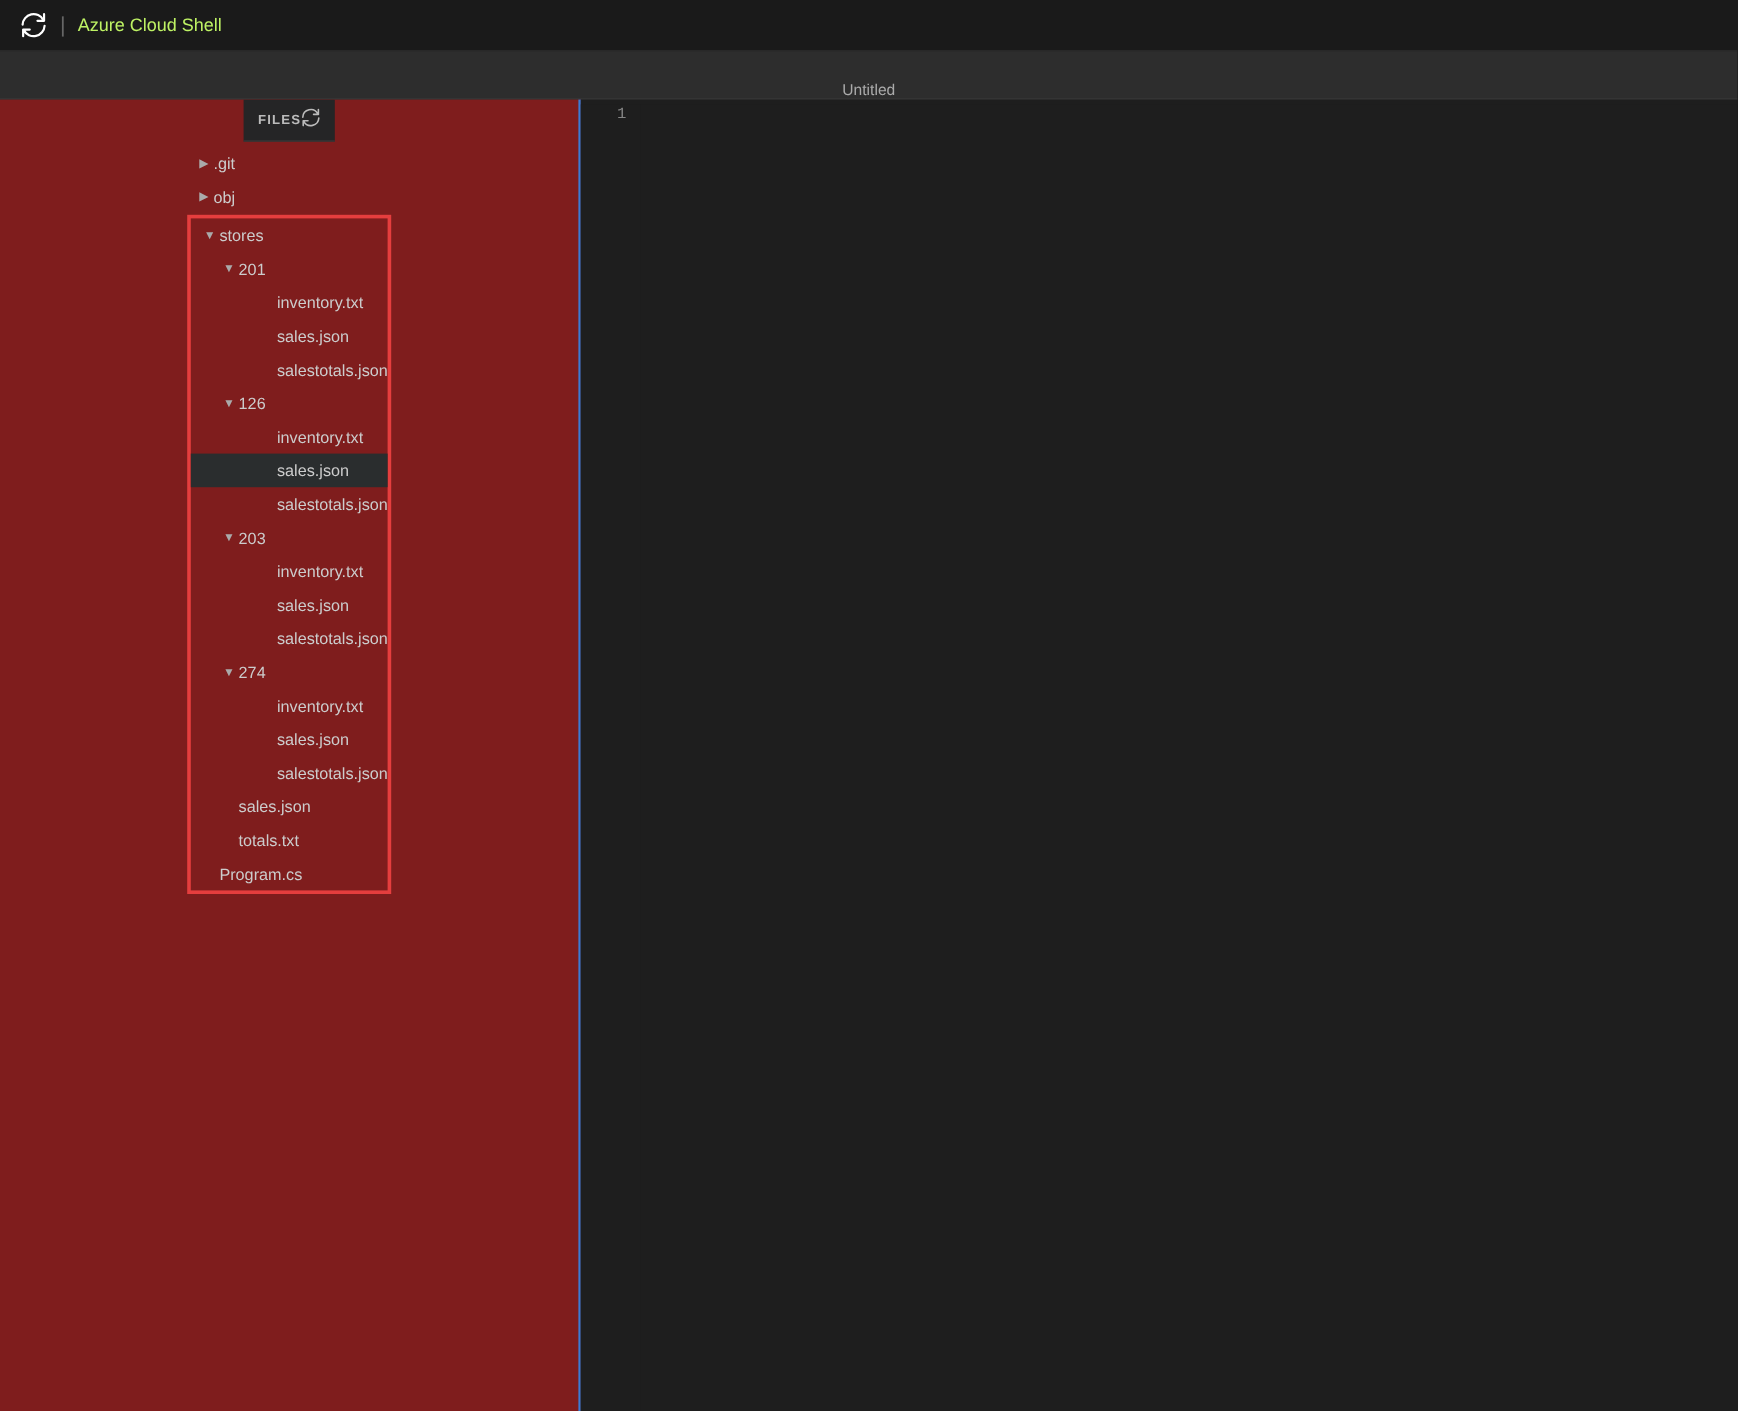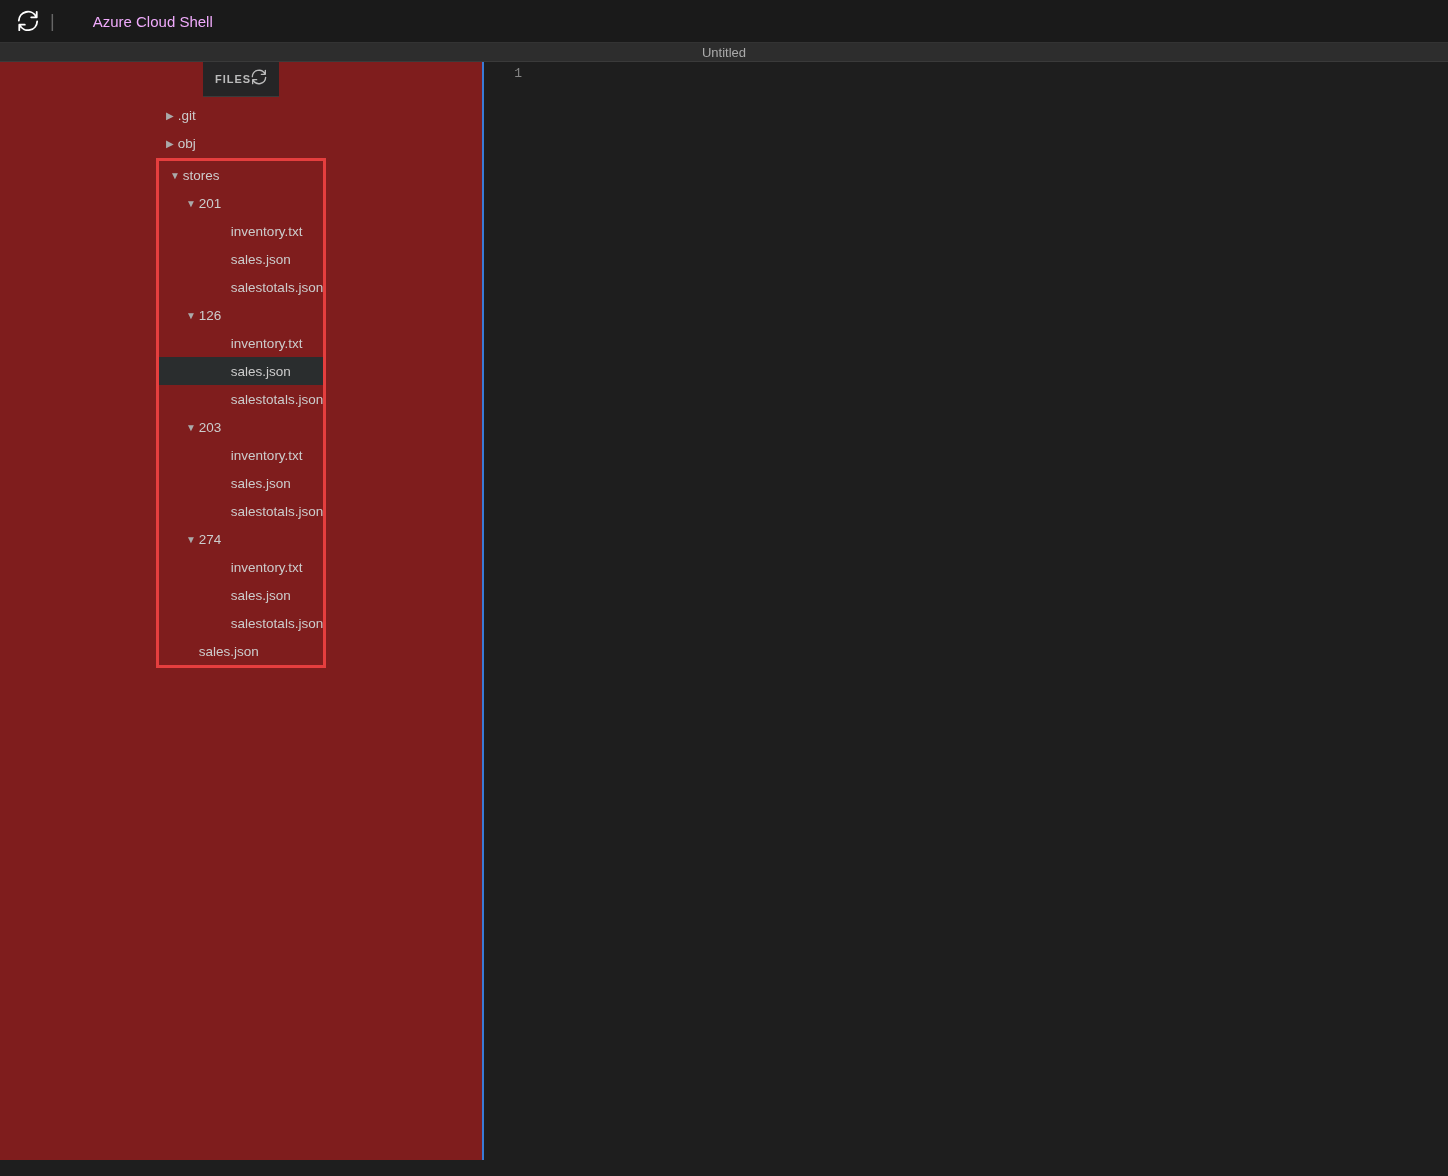--- a/index.html
+++ b/index.html
@@ -38,32 +38,31 @@
       font-size: 18px;
     }
 
     .title-bar-divider {
       color: #666;
       font-size: 18px;
       font-weight: 300;
     }
 
     .title-bar-text {
-      color: #f0abfc;
+      color: #bef264;
       font-size: 15px;
       font-weight: 400;
-      margin-left: 28px;
     }
 
     
     .tab-bar {
-      height: 19px;
+      height: 40px;
       background: #2d2d2d;
       display: flex;
-      align-items: center;
+      align-items: flex-end;
       justify-content: center;
       border-bottom: 1px solid #3a3a3a;
     }
 
     .tab-title {
       color: #aaaaaa;
       font-size: 13px;
     }
 
     
@@ -286,22 +285,30 @@
         <div class="tree-item indent-2">
           <span class="arrow">&nbsp;</span>
           <span>salestotals.json</span>
         </div>
 
         <div class="tree-item indent-1">
           <span class="arrow">&nbsp;</span>
           <span>sales.json</span>
         </div>
 
-
-
+        <div class="tree-item indent-1">
+          <span class="arrow">&nbsp;</span>
+          <span>totals.txt</span>
+        </div>
+
+
+        <div class="tree-item indent-0">
+          <span class="arrow">&nbsp;</span>
+          <span>Program.cs</span>
+        </div>
 
       </div>
 
     </div>
   </div>
 
   <div class="editor">
     <div class="editor-content">
       <div class="line-numbers">
         <div>1</div>

